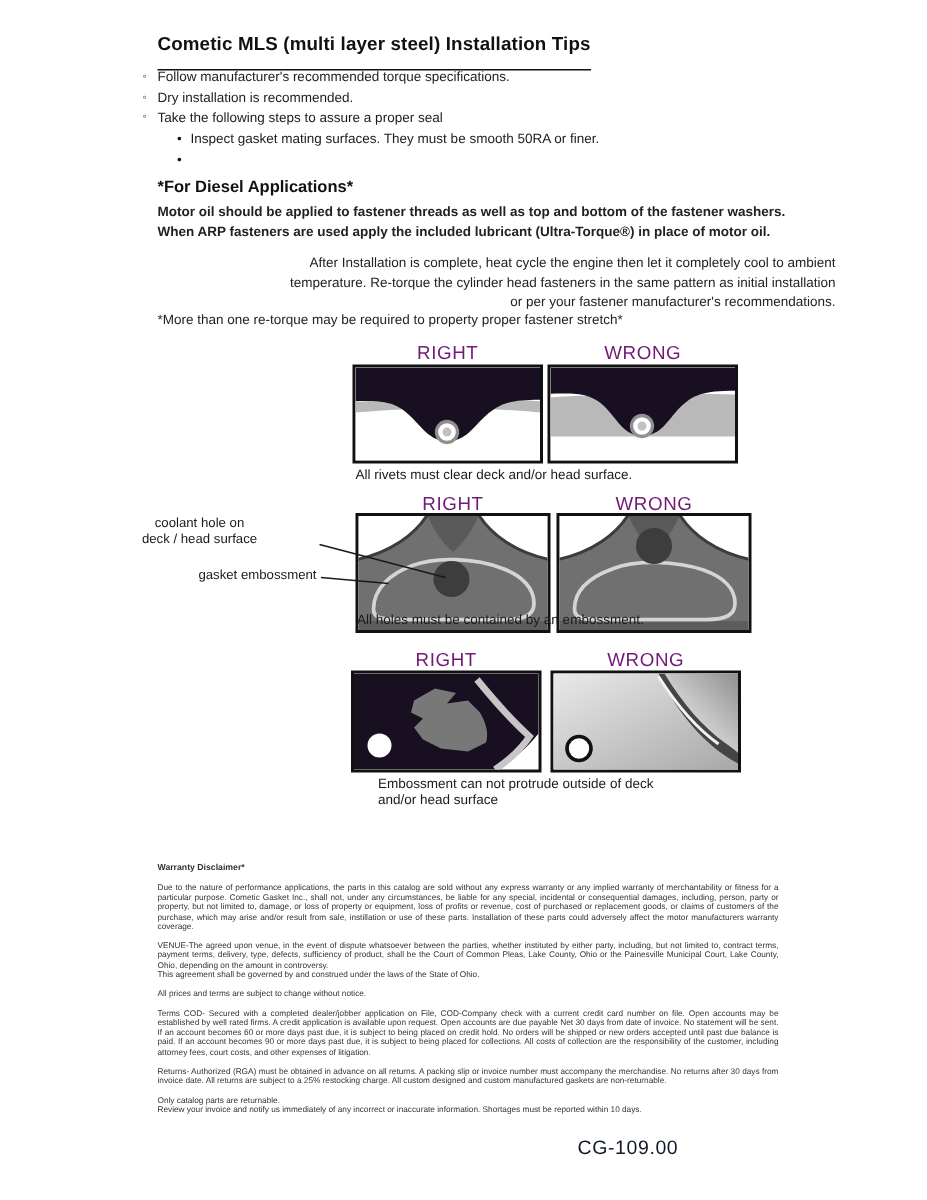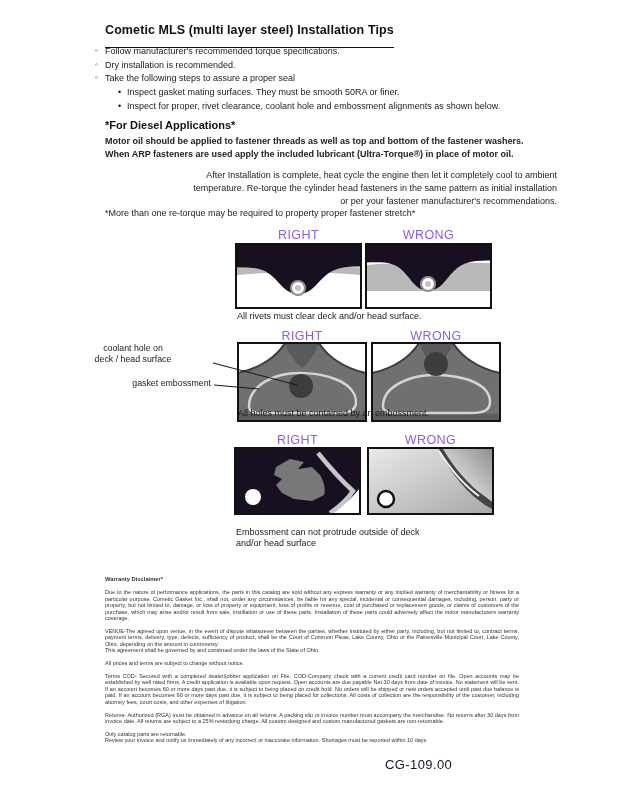--- a/index.html
+++ b/index.html
@@ -7,21 +7,21 @@
         font-family:"Liberation Sans", sans-serif;color:#1c1c1c;}
   .abs{position:absolute;}
   .title{font-size:12.5px;font-weight:bold;color:#111;border-bottom:1.6px solid #111;
          padding-bottom:10px;display:inline-block;letter-spacing:0.1px;}
   .bullet-row{display:flex;align-items:flex-start;margin-bottom:3.2px;font-size:9px;line-height:10.5px;}
   .b1{width:10px;flex:0 0 10px;font-size:8px;line-height:10px;color:#222;}
   .b2{width:9px;flex:0 0 9px;font-size:9px;line-height:10px;color:#111;}
   .sub{margin-left:23px;}
   .section-head{font-size:11px;font-weight:bold;color:#111;}
   .body-para{font-size:9px;line-height:13px;white-space:pre-line;color:#222;}
-  .fig-label{font-size:12.5px;letter-spacing:0.4px;text-align:center;color:#8b5cf6;}
+  .fig-label{font-size:12.5px;letter-spacing:0.4px;text-align:center;color:#701a75;}
   .fig-caption{font-size:9px;line-height:11px;white-space:pre-line;color:#1a1a1a;}
   .panel{border:2px solid #111;background:#fff;line-height:0;}
   .ann{font-size:8.8px;line-height:10.5px;text-align:right;white-space:pre-line;color:#1a1a1a;}
   .legal{width:414px;font-size:5.5px;line-height:6.4px;color:#333;}
   .legal p{margin:0 0 6.5px 0;white-space:pre-line;text-align:justify;}
   .legal .lp-head{font-weight:bold;font-size:5.8px;margin-bottom:7px;text-align:left;}
   .footer-code{font-size:13px;letter-spacing:0.4px;color:#0f172a;}
   svg{display:block;}
 </style>
 </head>
@@ -45,21 +45,20 @@
     <div class="bullet-row">
       <span class="b1">◦</span>
       <span>Take the following steps to assure a proper seal</span>
     </div>
     <div class="bullet-row sub">
       <span class="b2">•</span>
       <span>Inspect gasket mating surfaces.  They must be smooth 50RA or finer.</span>
     </div>
     <div class="bullet-row sub">
       <span class="b2">•</span>
-      <span>Inspect for proper, rivet clearance, coolant hole and embossment alignments as shown below.</span>
     </div>
   </div>
 
   <div class="abs section-head" style="left:105px;top:119px;">*For Diesel Applications*</div>
   <div class="abs body-para" style="left:105px;top:135px;width:460px;font-weight:bold;">Motor oil should be applied to fastener threads as well as top and bottom of the fastener washers.
 When ARP fasteners are used apply the included lubricant (Ultra-Torque®) in place of motor oil.</div>
   <div class="abs body-para" style="left:97px;top:169px;width:460px;text-align:right;">After Installation is complete, heat cycle the engine then let it completely cool to ambient
 temperature. Re-torque the cylinder head fasteners in the same pattern as initial installation
 or per your fastener manufacturer's recommendations.</div>
   <div class="abs body-para" style="left:105px;top:207px;width:460px;">*More than one re-torque may be required to property proper fastener stretch*</div>
@@ -149,21 +148,21 @@
         </linearGradient>
       </defs>
       <rect width="123" height="64" fill="#ffffff"></rect>
       <path d="M74,0 H123 V52 C120,50 117,48 114,46 C100,36 86,20 74,0 Z" fill="url(#cornerG)"></path>
       <path d="M0,0 H74 C86,20 100,36 114,46 C117,48 120,50 123,52 L123,64 H0 Z" fill="url(#bandG)"></path>
       <path d="M74,0 C86,20 100,36 114,46 C118,49 121,51 123,53 L123,60 C104,50 88,32 76,12 L70,0 Z" fill="#454545"></path>
       <path d="M70,2 C82,21 96,37 110,47" fill="none" stroke="#f2f2f2" stroke-width="2"></path>
       <circle cx="17" cy="50" r="8" fill="#ffffff" stroke="#111111" stroke-width="2.4"></circle>
     </svg>
   </div>
-  <div class="abs fig-caption" style="left:236px;top:517px;width:280px;margin-top:10px;">Embossment can not protrude outside of deck
+  <div class="abs fig-caption" style="left:252px;top:517px;width:280px;">Embossment can not protrude outside of deck
 and/or head surface</div>
 
   <div class="abs legal" style="left:105px;top:576px;">
     <p class="lp-head">Warranty Disclaimer*</p>
     <p>Due to the nature of performance applications, the parts in this catalog are sold without any express warranty or any implied warranty of merchantability or fitness for a particular purpose.  Cometic Gasket Inc., shall not, under any circumstances, be liable for any special, incidental or consequential damages, including, person, party or property, but not limited to, damage, or loss of property or equipment, loss of profits or revenue, cost of purchased or replacement goods, or claims of customers of the purchase, which may arise and/or result from sale, instillation or use of these parts.  Installation of these parts could adversely affect the motor manufacturers warranty coverage.</p>
     <p>VENUE-The agreed upon venue, in the event of dispute whatsoever between the parties, whether instituted by either party, including, but not limited to, contract terms, payment terms, delivery, type, defects, sufficiency of product, shall be the Court of Common Pleas, Lake County, Ohio or the Painesville Municipal Court, Lake County, Ohio, depending on the amount in controversy.
 This agreement shall be governed by and construed under the laws of the State of Ohio.</p>
     <p>All prices and terms are subject to change without notice.</p>
     <p>Terms COD- Secured with a completed dealer/jobber application on File, COD-Company check with a current credit card number on file.  Open accounts may be established by well rated firms.  A credit application is available upon request.  Open accounts are due payable Net 30 days from date of invoice.  No statement will be sent.  If an account becomes 60 or more days past due, it is subject to being placed on credit hold.  No orders will be shipped or new orders accepted until past due balance is paid.  If an account becomes 90 or more days past due, it is subject to being placed for collections.  All costs of collection are the responsibility of the customer, including attorney fees, court costs, and other expenses of litigation.</p>
     <p>Returns- Authorized (RGA) must be obtained in advance on all returns.  A packing slip or invoice number must accompany the merchandise.  No returns after 30 days from invoice date.  All returns are subject to a 25% restocking charge.  All custom designed and custom manufactured gaskets are non-returnable.</p>

